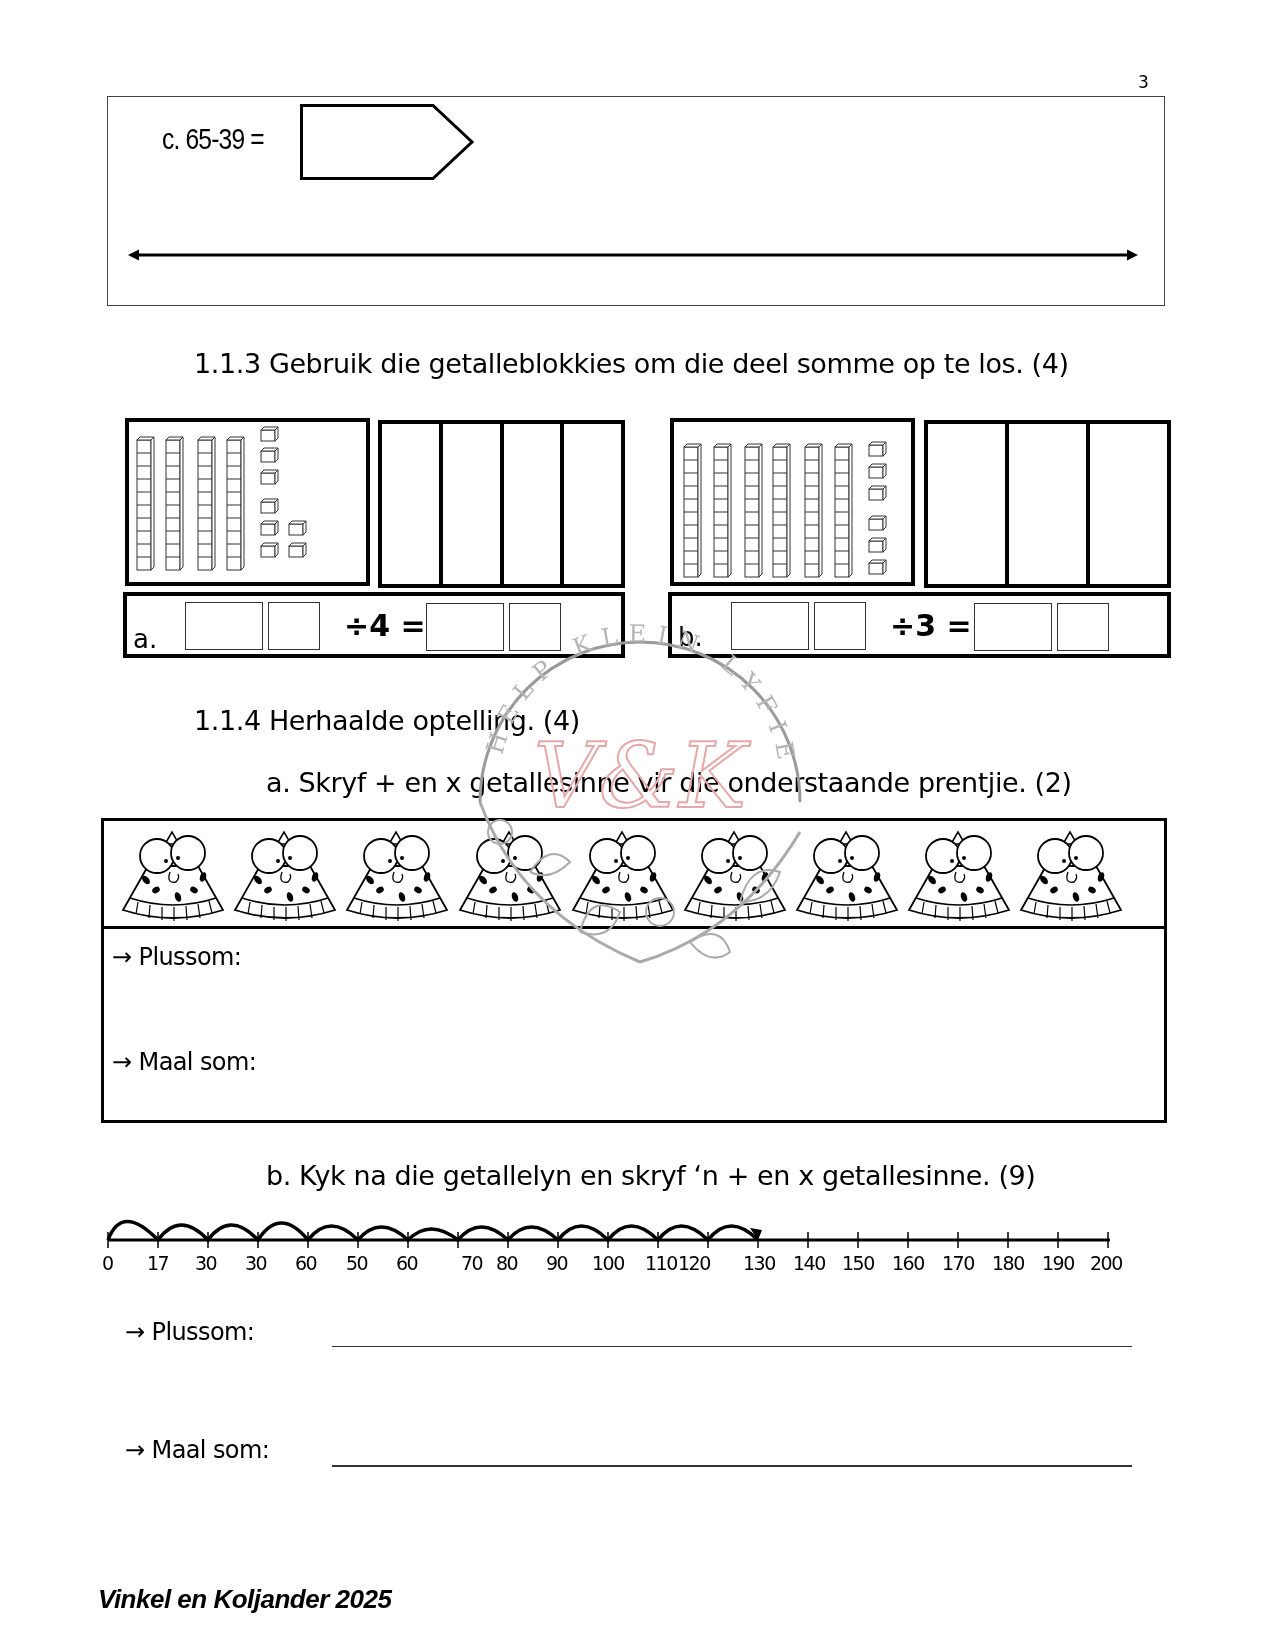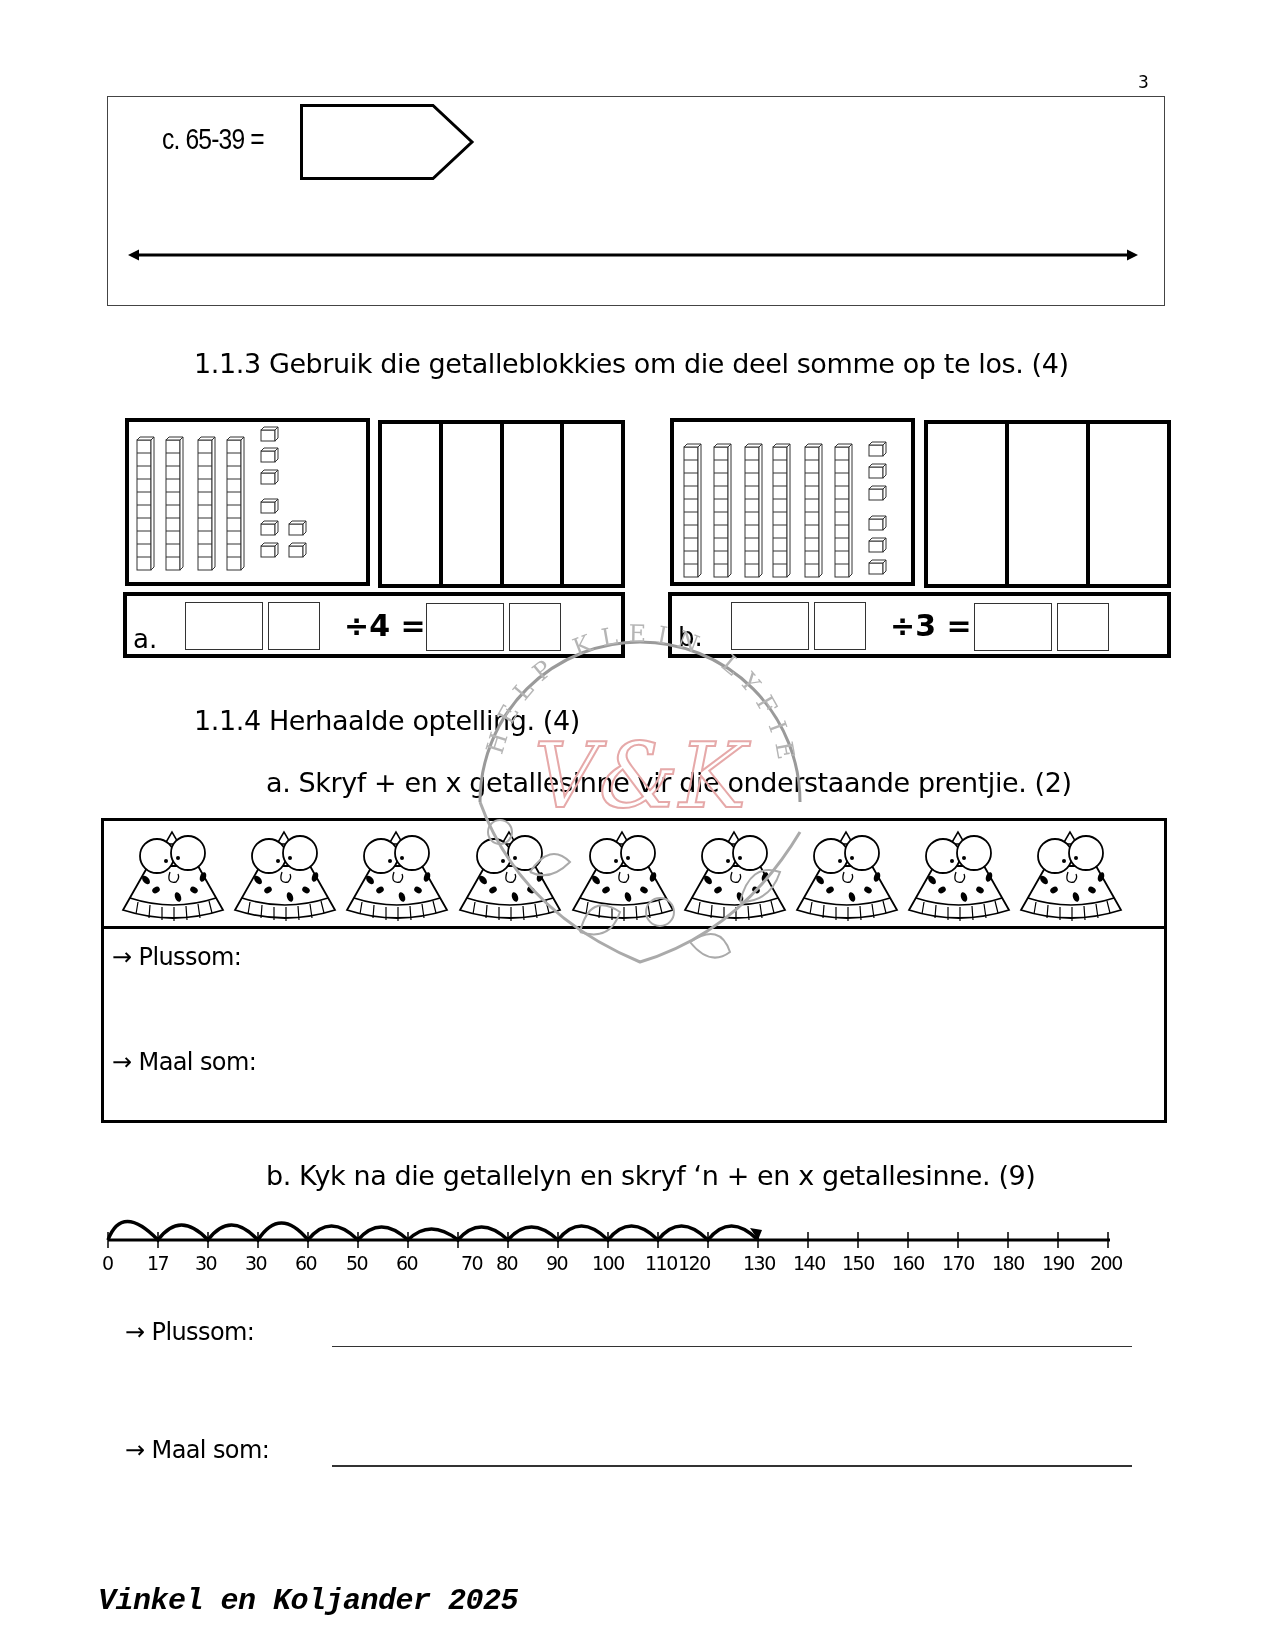--- a/index.html
+++ b/index.html
@@ -31,21 +31,21 @@
     .op { position: absolute; font-size: 30px; font-weight: bold; }
 
     
     .strip { left: 101px; top: 818px; width: 1066px; height: 305px; border: 3px solid #000; box-sizing: border-box; }
     .strip-divider { left: 101px; top: 926px; width: 1066px; height: 3px; background: #000; }
     .label { font-size: 24px; letter-spacing: -0.6px; white-space: nowrap; }
 
     .numline { left: 100px; top: 1215px; }
     .answer-line { height: 0; border-top: 1.6px solid #333; }
 
-    .footer { left: 98px; top: 1584px; font-family: Liberation Mono, monospace; font-style: italic; font-weight: bold; font-size: 30px; letter-spacing: -0.5px; }
+    .footer { left: 98px; top: 1584px; font-family: Liberation Sans, sans-serif; font-style: italic; font-weight: bold; font-size: 26px; letter-spacing: -0.5px; }
     .watermark { left: 440px; top: 582px; pointer-events: none; }
   </style>
 </head>
 <body>
 
 <div class="abs page-num">3</div>
 
 <div class="abs box-c"></div>
 <div class="abs eq-c">c. 65-39 =</div>
 <svg class="abs pentagon" width="175" height="76" viewBox="0 0 175 76">

